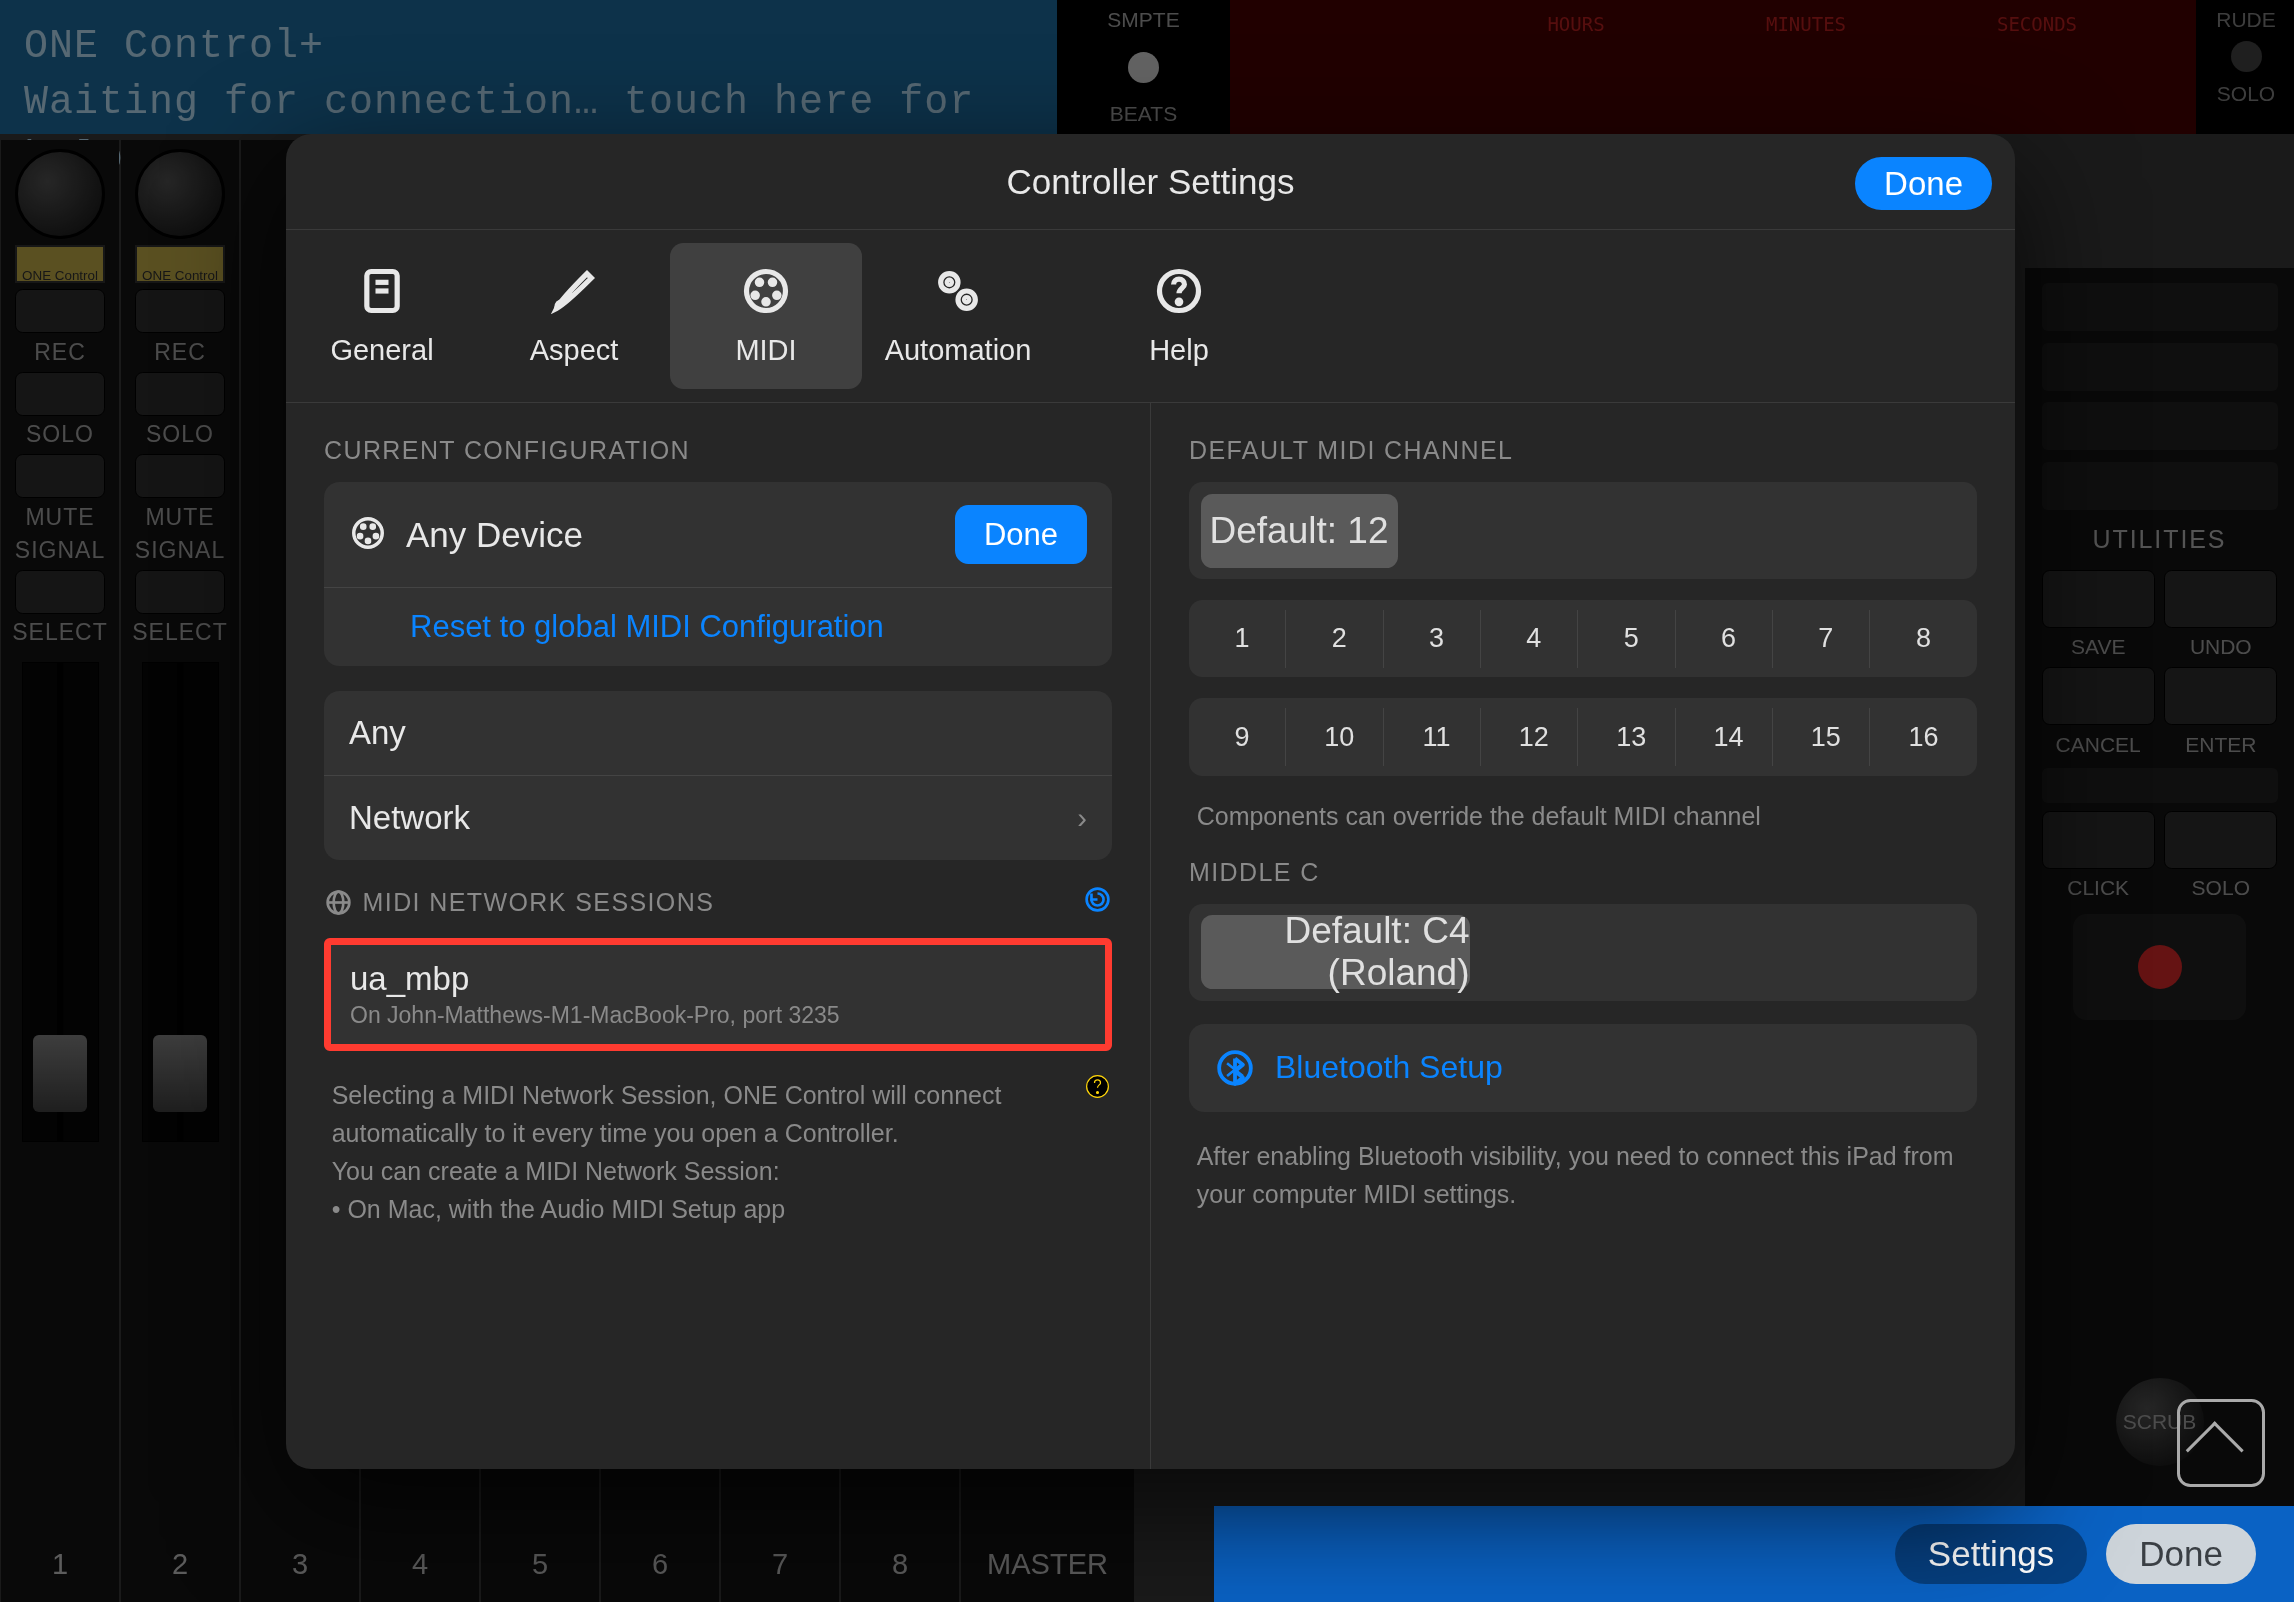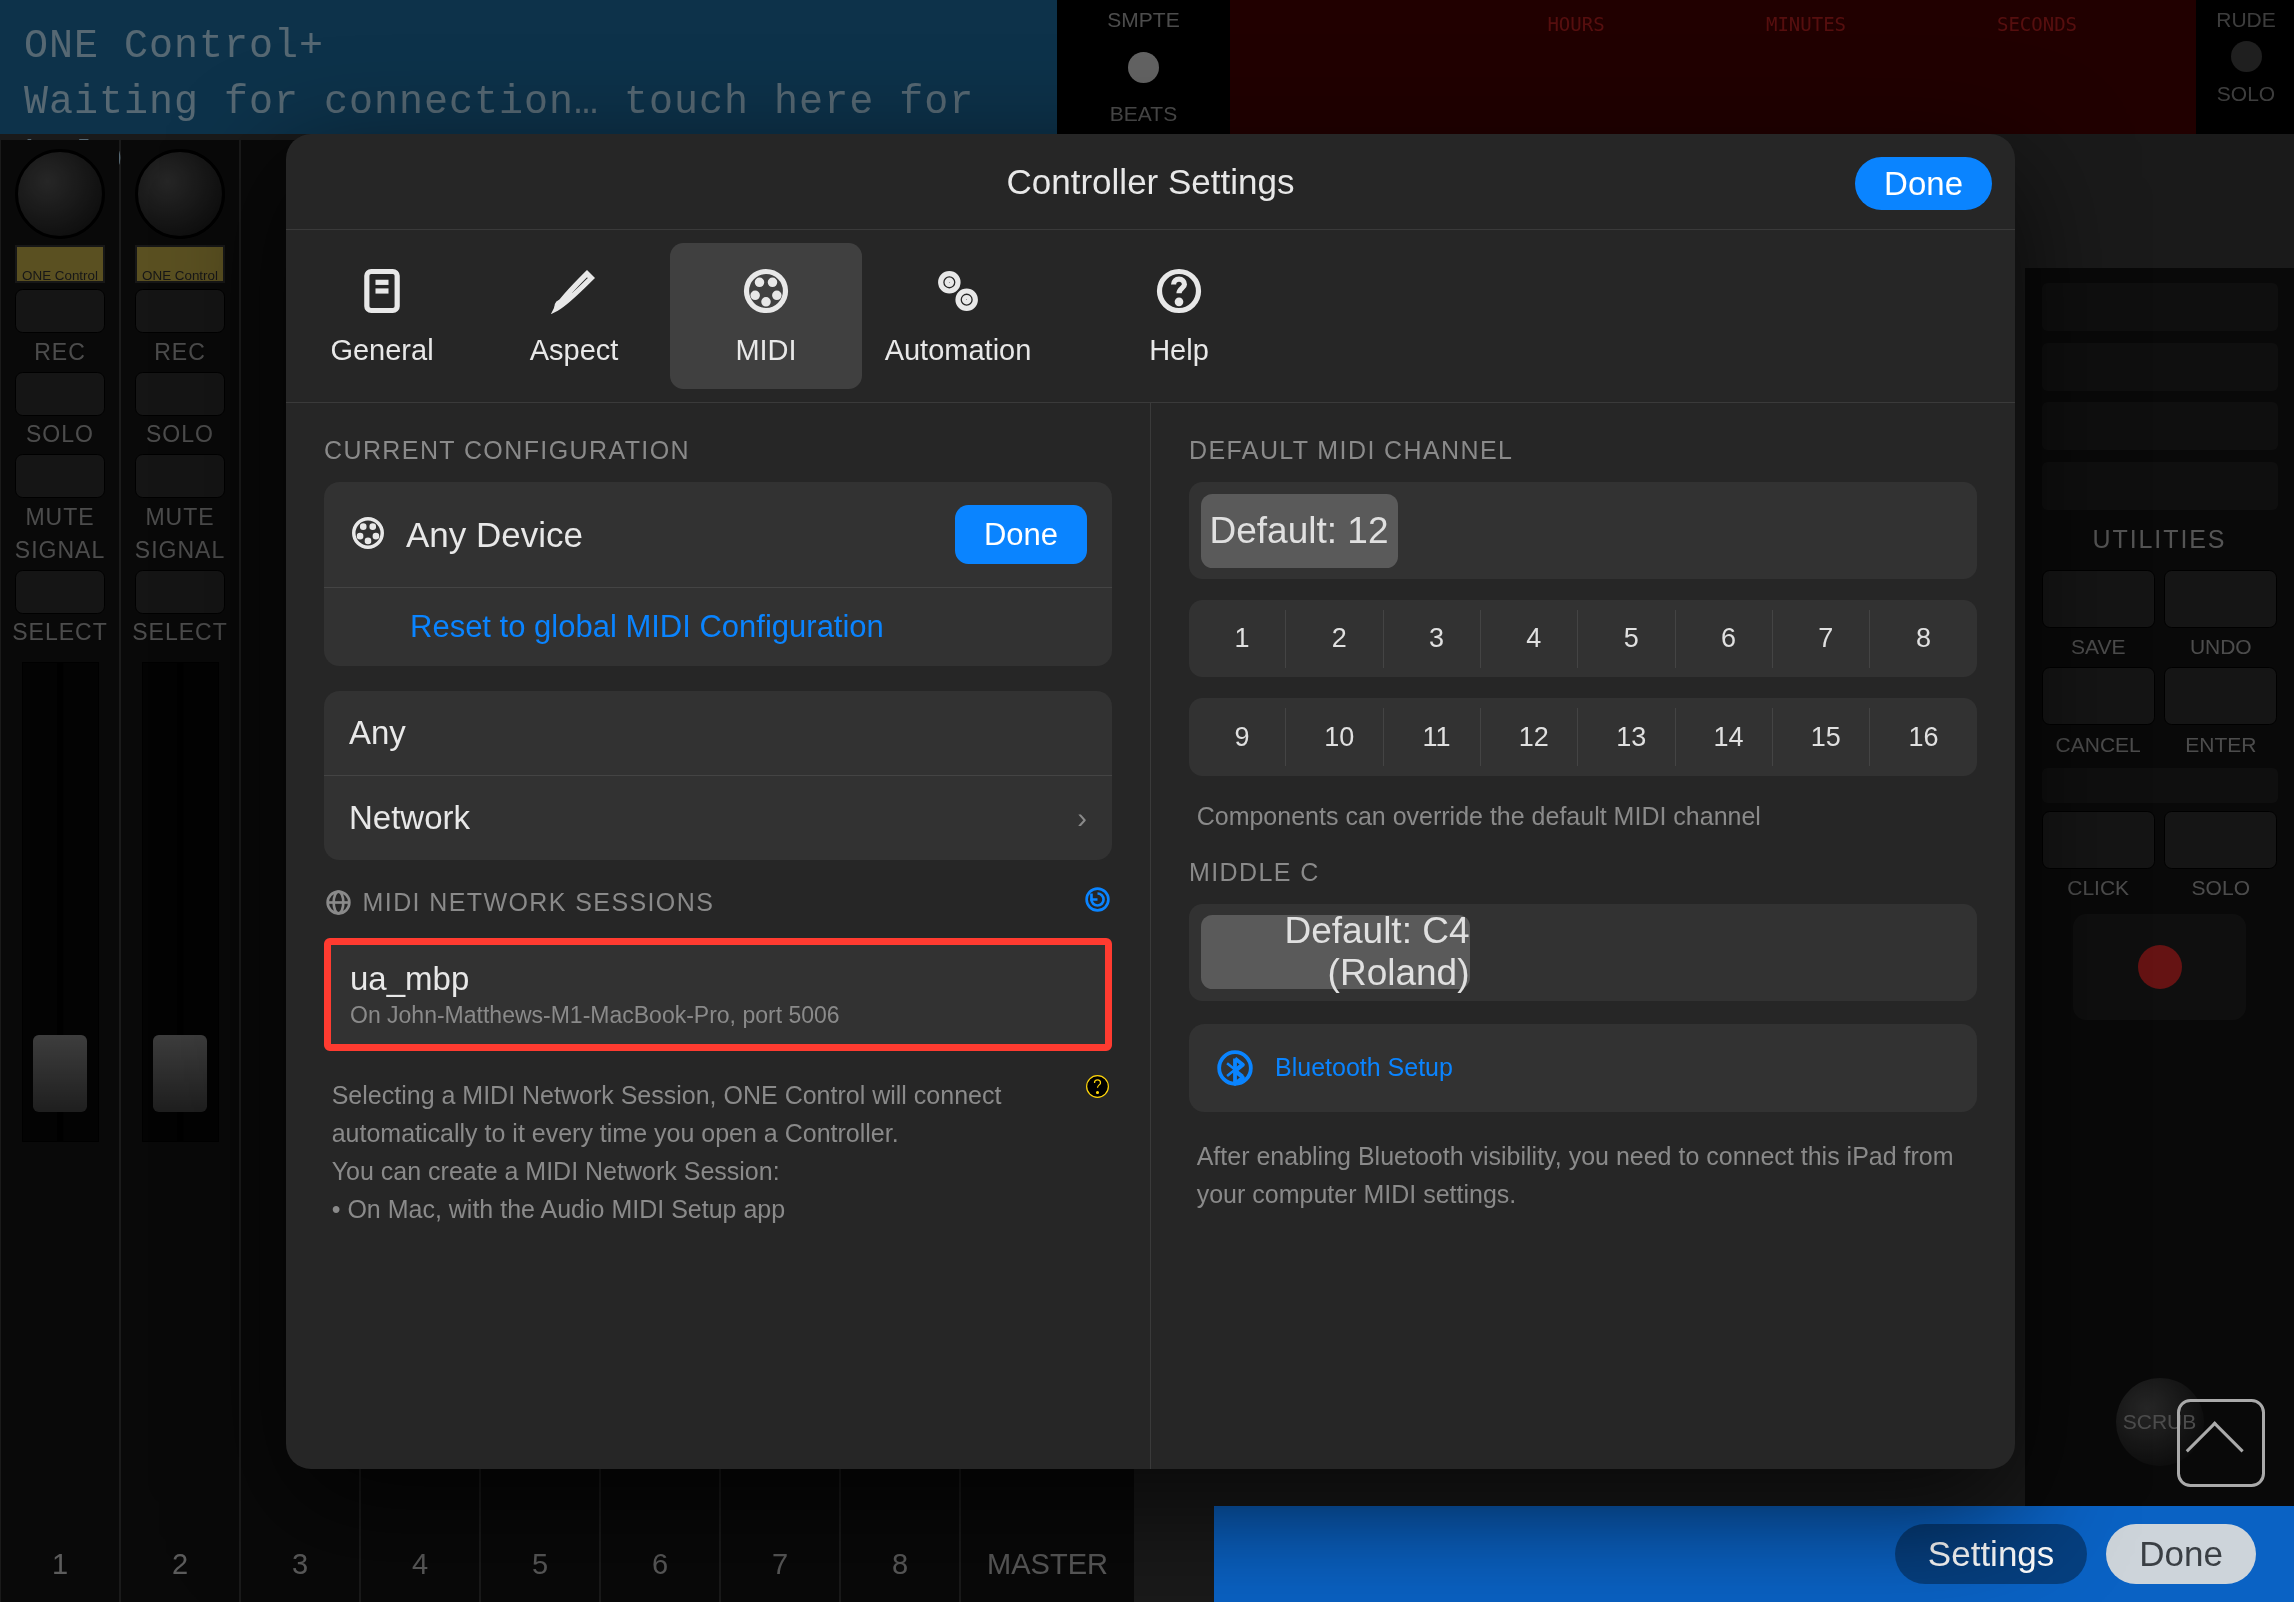--- a/index.html
+++ b/index.html
@@ -88,21 +88,21 @@
   .net-item .sub{font-size:23px;color:#8a8a8a;margin-top:3.8px;}
   .yellow svg{stroke:#ffd60a !important;}
   .chip{height:74px;border-radius:11.5px;background:#323232;display:flex;align-items:center;justify-content:center;font-size:37px;color:#e0e0e0;cursor:pointer;}
   .chip.selected{background:#5a5a5a;}
   .chip.default{width:197px;}
   .grid8{display:grid;grid-template-columns:repeat(8,1fr);gap:9.6px;background:#323232;padding:9.6px;border-radius:13.4px;margin-bottom:21px;}
   .grid8 .c{height:58px;display:flex;align-items:center;justify-content:center;font-size:27px;color:#e0e0e0;border-right:1px solid #444;cursor:pointer;}
   .grid8 .c:nth-child(8n){border-right:none;}
   .bt-card{display:flex;align-items:center;gap:21px;padding:25px 27px;}
   .bt-card svg{width:38px;height:38px;stroke:#0a84ff;fill:none;stroke-width:2.4;}
-  .bt-card .txt{color:#0a84ff;font-size:25px;}
+  .bt-card .txt{color:#0a84ff;font-size:32px;}
 
   .middlec-box{background:#323232;border-radius:13.4px;padding:11.5px;display:flex;flex-direction:column;gap:13.4px;margin-bottom:23px;text-align:right;}
   .middlec-top{display:flex;}
   .middlec-top .chip.default{width:269px;}
   .middlec-bot{display:flex;gap:13.4px;}
   .middlec-bot .chip{flex:1;}
 
   .channel-default-box{background:#323232;border-radius:13.4px;padding:11.5px;margin-bottom:21px;display:flex;}
 
 </style>
@@ -364,21 +364,21 @@
           <span class="refresh"><svg viewBox="0 0 24 24">
                 <circle cx="12" cy="12" r="9"></circle>
                 <path d="M12 7a5 5 0 1 1-5 5"></path>
                 <path d="M7 7v5h5" fill="none"></path>
               </svg></span>
         </div>
 
         <div class="card highlight">
           <div class="net-item">
             <div class="name">ua_mbp</div>
-            <div class="sub">On John-Matthews-M1-MacBook-Pro, port 5006</div>
+            <div class="sub">On John-Matthews-M1-MacBook-Pro, port 3235</div>
           </div>
         </div>
 
         <div class="caption" style="position:relative;">
           <span style="position:absolute;right:0;top:-3.8px;" class="yellow"><svg viewBox="0 0 24 24" width="29" height="29">
                 <circle cx="12" cy="12" r="9"></circle>
                 <path d="M9.5 9a2.5 2.5 0 0 1 5 0c0 1.5-2.5 2-2.5 4"></path>
                 <circle cx="12" cy="17" r="0.8" fill="#ffd60a"></circle>
               </svg></span>
           <span>Selecting a MIDI Network Session, ONE Control will connect automatically to it every time you open a Controller.</span><br>

